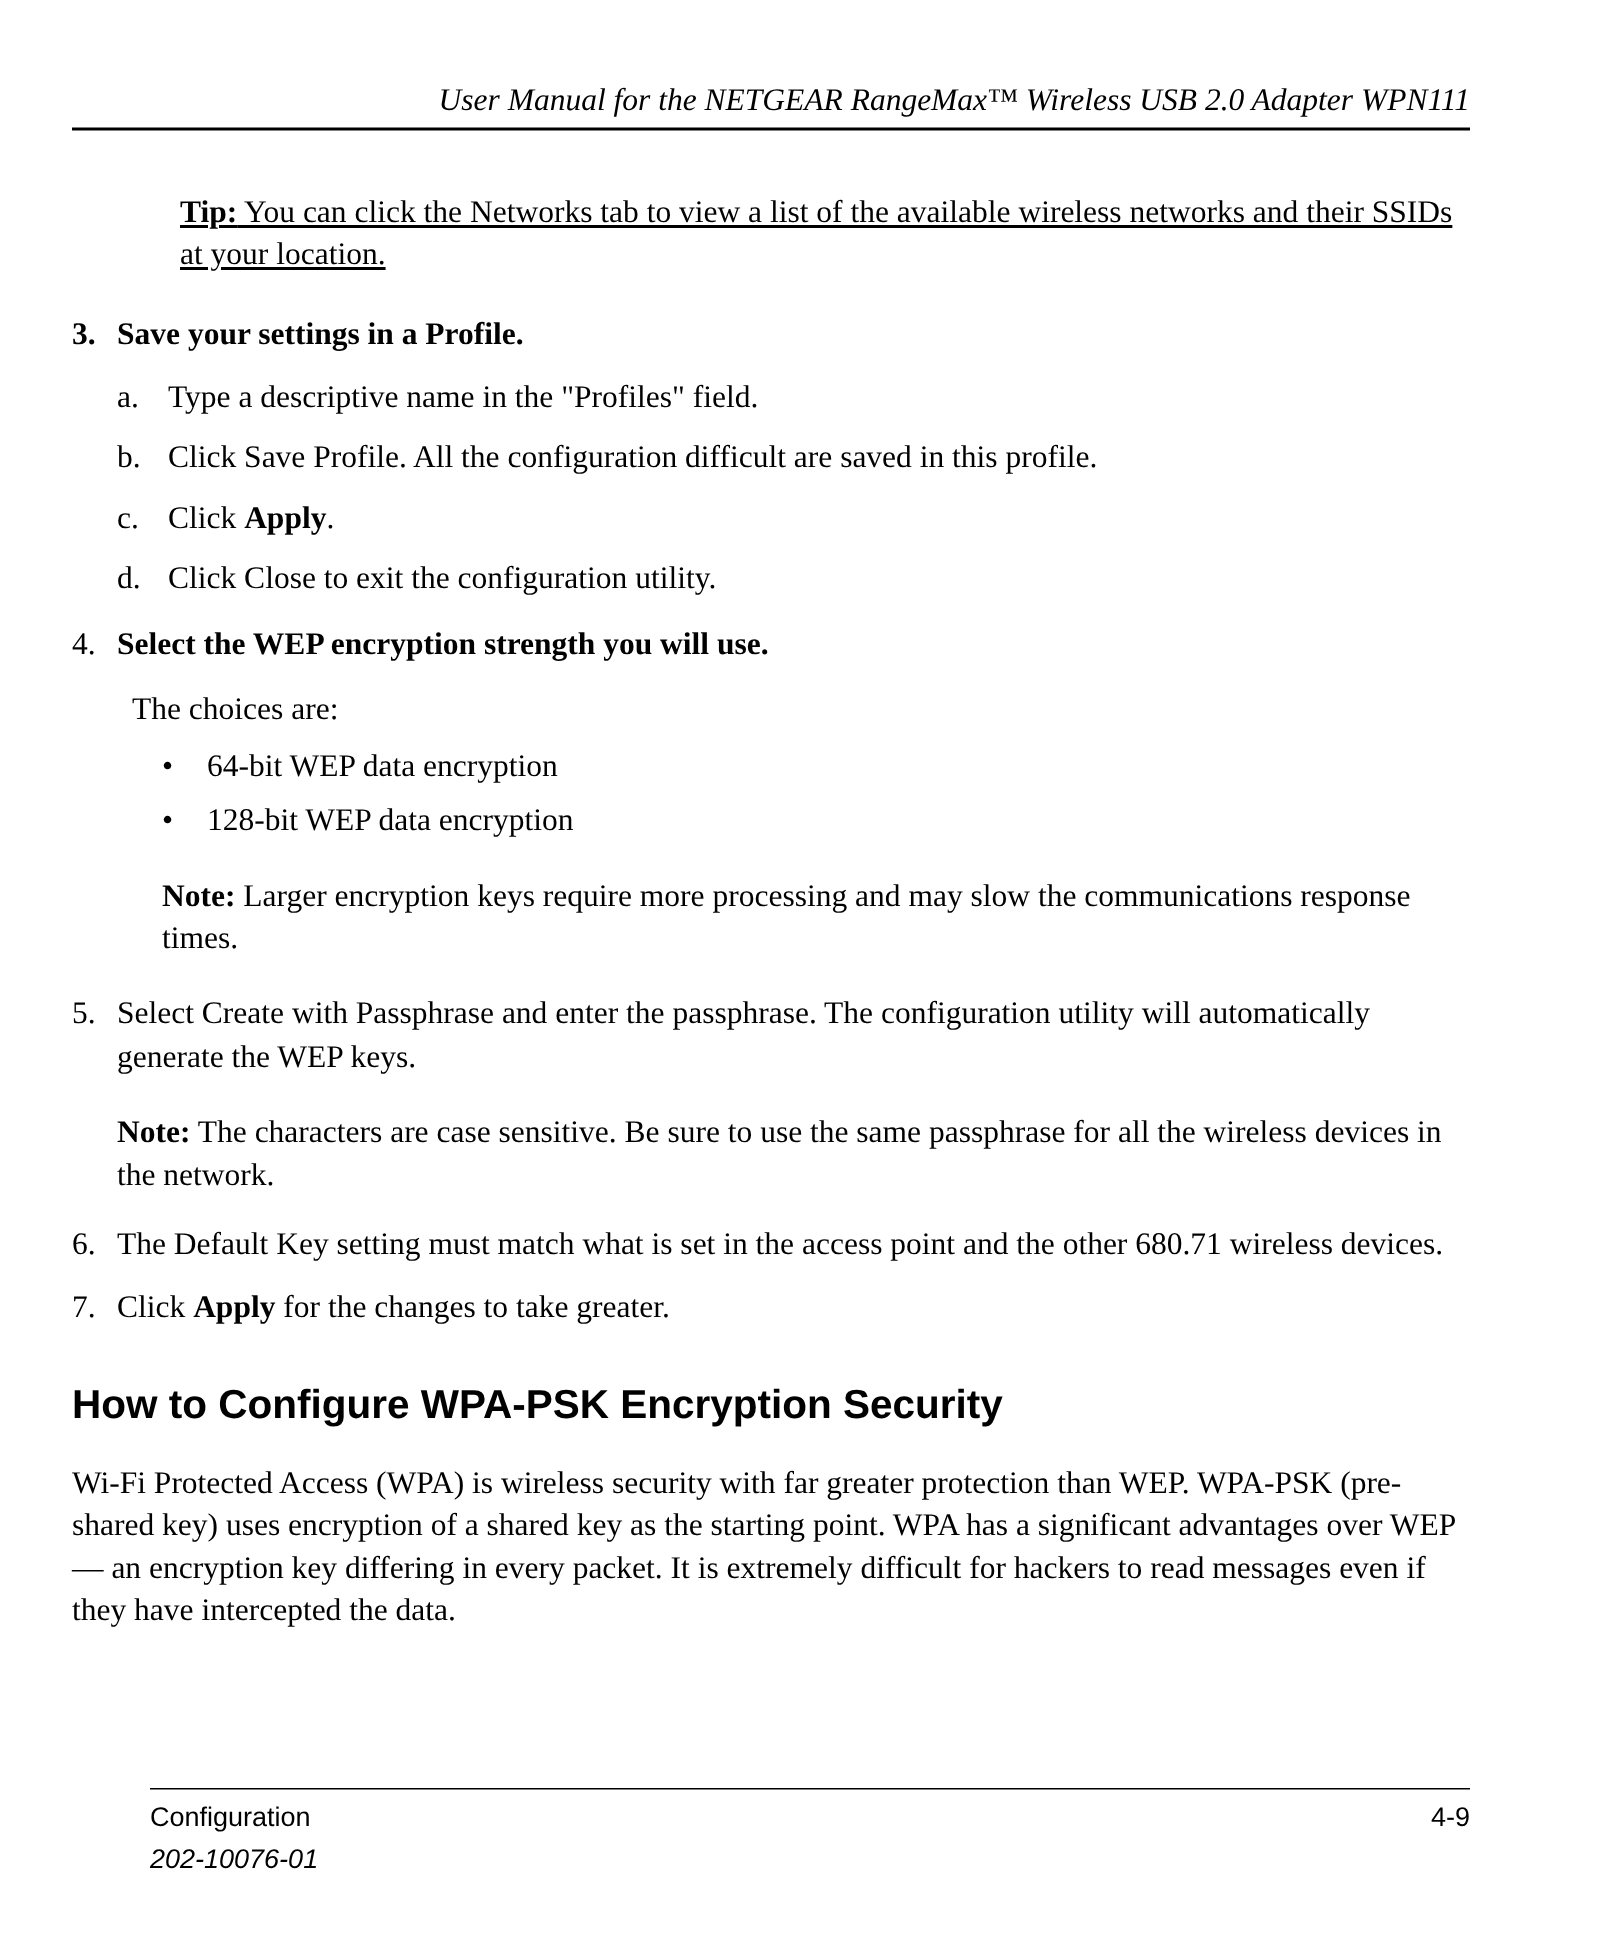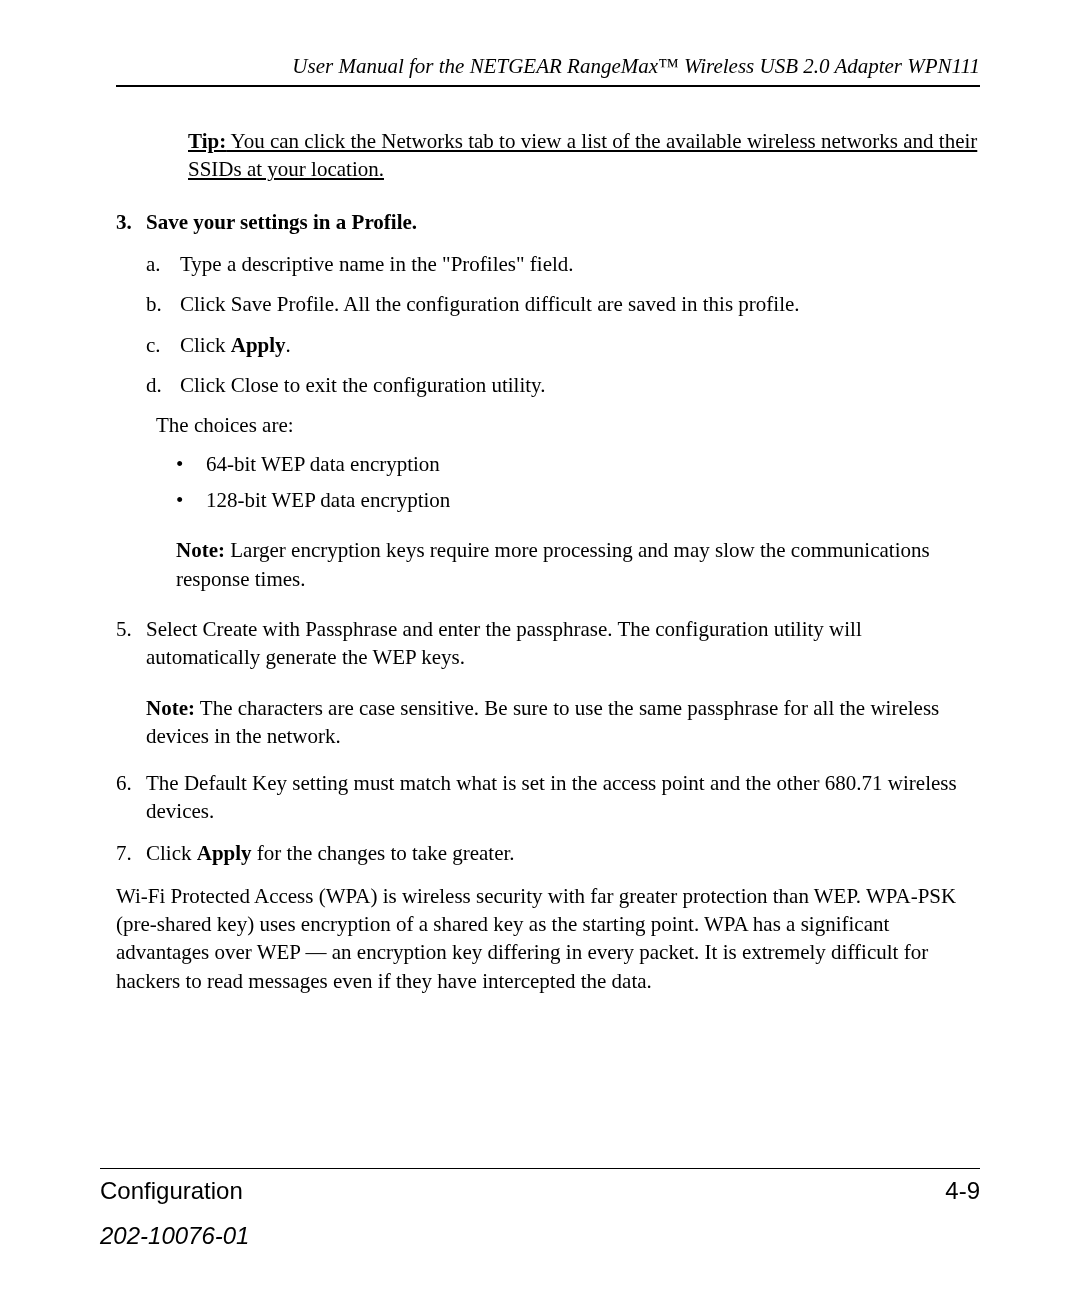--- a/index.html
+++ b/index.html
@@ -9,21 +9,21 @@
     width: 1080px;
     height: 1296px;
     background: #ffffff;
     font-family: "Times New Roman", Times, serif;
     color: #000000;
   }
   .page {
     box-sizing: border-box;
     width: 1080px;
     height: 1296px;
-    padding: 54px 100px 40px 116px;
+    padding: 54px 100px 40px 48px;
     position: relative;
   }
   .header-title {
     font-style: italic;
     font-size: 21px;
     text-align: right;
     padding-bottom: 6px;
     border-bottom: 2px solid #000;
     margin-bottom: 40px;
   }
@@ -97,29 +97,29 @@
     margin-bottom: 10px;
   }
   .footer {
     position: absolute;
     left: 100px;
     right: 100px;
     bottom: 46px;
     border-top: 1px solid #000;
     padding-top: 8px;
     font-family: Arial, Helvetica, sans-serif;
-    font-size: 24px;
+    font-size: 18px;
   }
   .footer-row {
     display: flex;
     justify-content: space-between;
   }
   .footer-doc {
     font-style: italic;
-    margin-top: 17px;
+    margin-top: 7px;
   }
 </style>
 </head>
 <body>
 
 <div class="page">
 
   <div class="header-title">User Manual for the NETGEAR RangeMax™ Wireless USB 2.0 Adapter WPN111</div>
 
   <div class="content">
@@ -145,20 +145,23 @@
         <div class="sub-text">
           <span>Click </span><span class="bold">Apply</span><span>.</span>
         </div>
       </div>
       <div class="sub-item">
         <div class="sub-marker">d.</div>
         <div class="sub-text">Click Close to exit the configuration utility.</div>
       </div>
     </div>
 
+    <div class="step-line" style="margin-top:16px;">
+      <span class="step-num">4.</span><span class="bold">Select the WEP encryption strength you will use.</span>
+    </div>
     <div class="plain-para">The choices are:</div>
     <div class="bullet-list">
       <div class="bullet-item">
         <div class="bullet-marker">•</div>
         <div>64-bit WEP data encryption</div>
       </div>
       <div class="bullet-item">
         <div class="bullet-marker">•</div>
         <div>128-bit WEP data encryption</div>
       </div>
@@ -180,20 +183,21 @@
       <div style="flex:1;">The Default Key setting must match what is set in the access point and the other 680.71 wireless devices.</div>
     </div>
 
     <div class="step-line" style="display:flex; margin-top:12px;">
       <div class="step-num" style="flex:0 0 30px;">7.</div>
       <div style="flex:1;">
         <span>Click </span><span class="bold">Apply</span><span> for the changes to take greater.</span>
       </div>
     </div>
 
+    <div class="section-heading">How to Configure WPA-PSK Encryption Security</div>
     <div class="body-para">Wi-Fi Protected Access (WPA) is wireless security with far greater protection than WEP. WPA-PSK (pre-shared key) uses encryption of a shared key as the starting point. WPA has a significant advantages over WEP — an encryption key differing in every packet. It is extremely difficult for hackers to read messages even if they have intercepted the data.</div>
 
   </div>
 
   <div class="footer">
     <div class="footer-row">
       <span>Configuration</span>
       <span>4-9</span>
     </div>
     <div class="footer-doc">202-10076-01</div>

